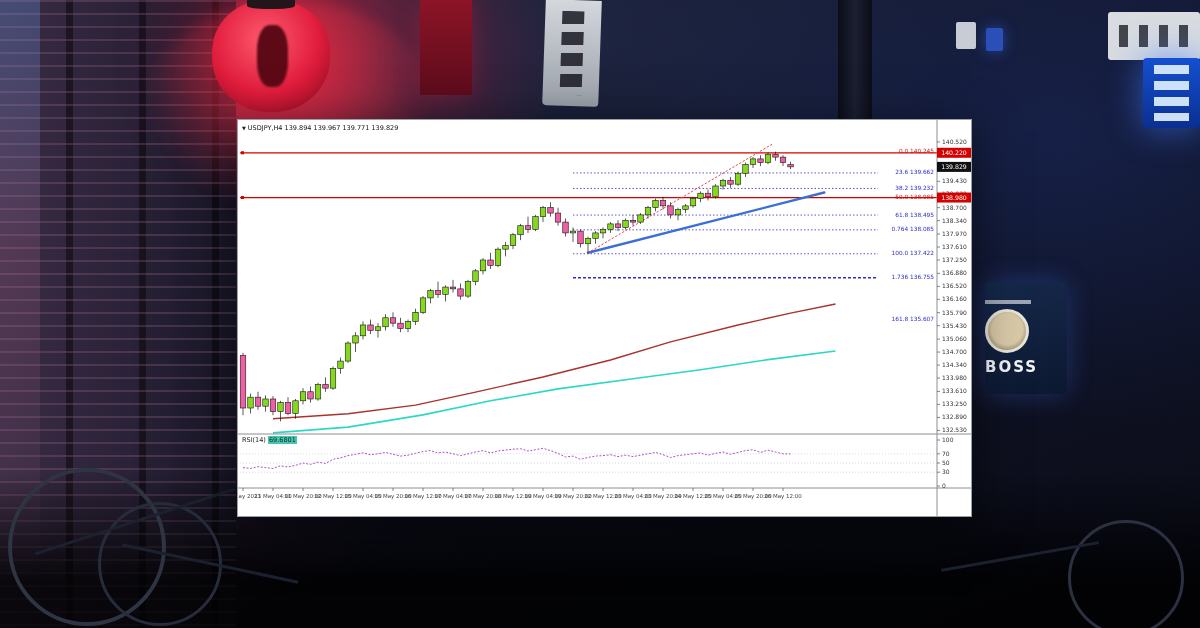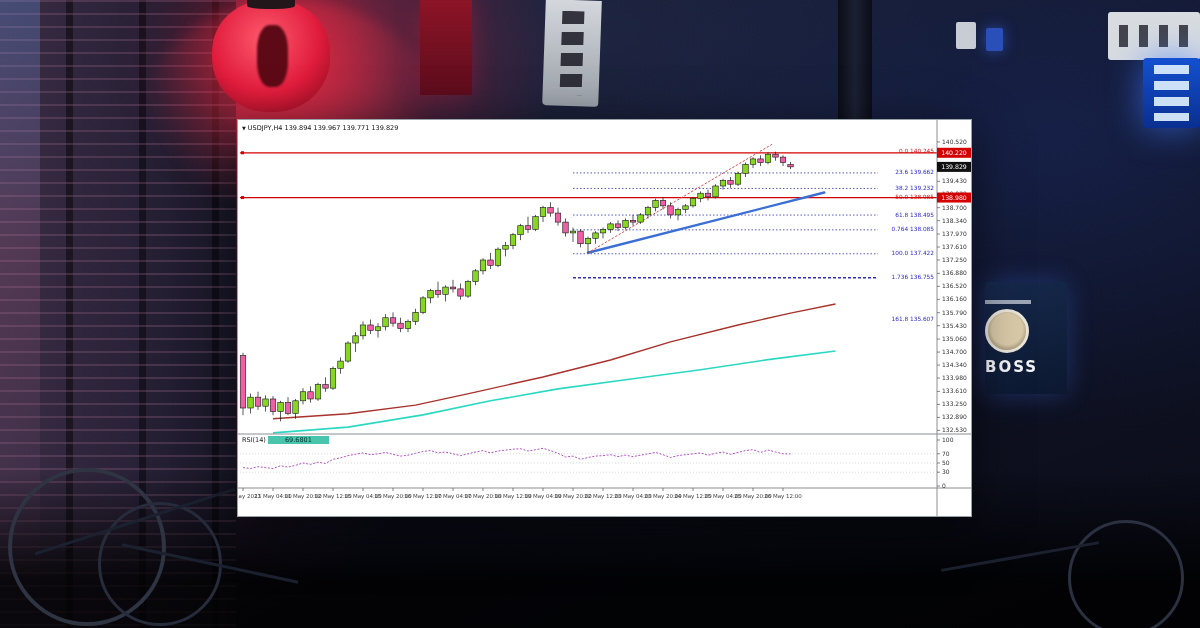--- a/index.html
+++ b/index.html
@@ -60,21 +60,21 @@
   .rack.r2{left:120px;top:562px;width:180px;transform:rotate(12deg);}
   .rack.r3{left:940px;top:555px;width:160px;transform:rotate(-10deg);}
 
   
   .panel{position:absolute;left:237px;top:119px;width:733px;height:396px;background:#ffffff;
     border:1px solid #98a0a8;box-shadow:0 12px 44px rgba(0,0,0,.55);}
   .panel svg{position:absolute;left:0;top:0;}
   .sym{position:absolute;left:4px;top:4px;font-size:6.5px;color:#111;white-space:nowrap;z-index:3;}
   .sym .dd{font-size:5px;color:#222;margin-right:2px;}
   .rsiLabel{position:absolute;left:4px;top:316px;font-size:6.5px;color:#222;white-space:nowrap;z-index:3;}
-  .rsiLabel .hl{background:#49c4ad;color:#06302a;padding:0 17px;}
+  .rsiLabel .hl{background:#49c4ad;color:#06302a;padding:0 1px;}
 </style>
 </head>
 <body>
 
 <div class="bg">
   <div class="left-wall"></div>
   <div class="glass-strip"></div>
   <div class="lantern-glow"></div>
   <div class="lantern"></div>
   <div class="curtain-red"></div>

